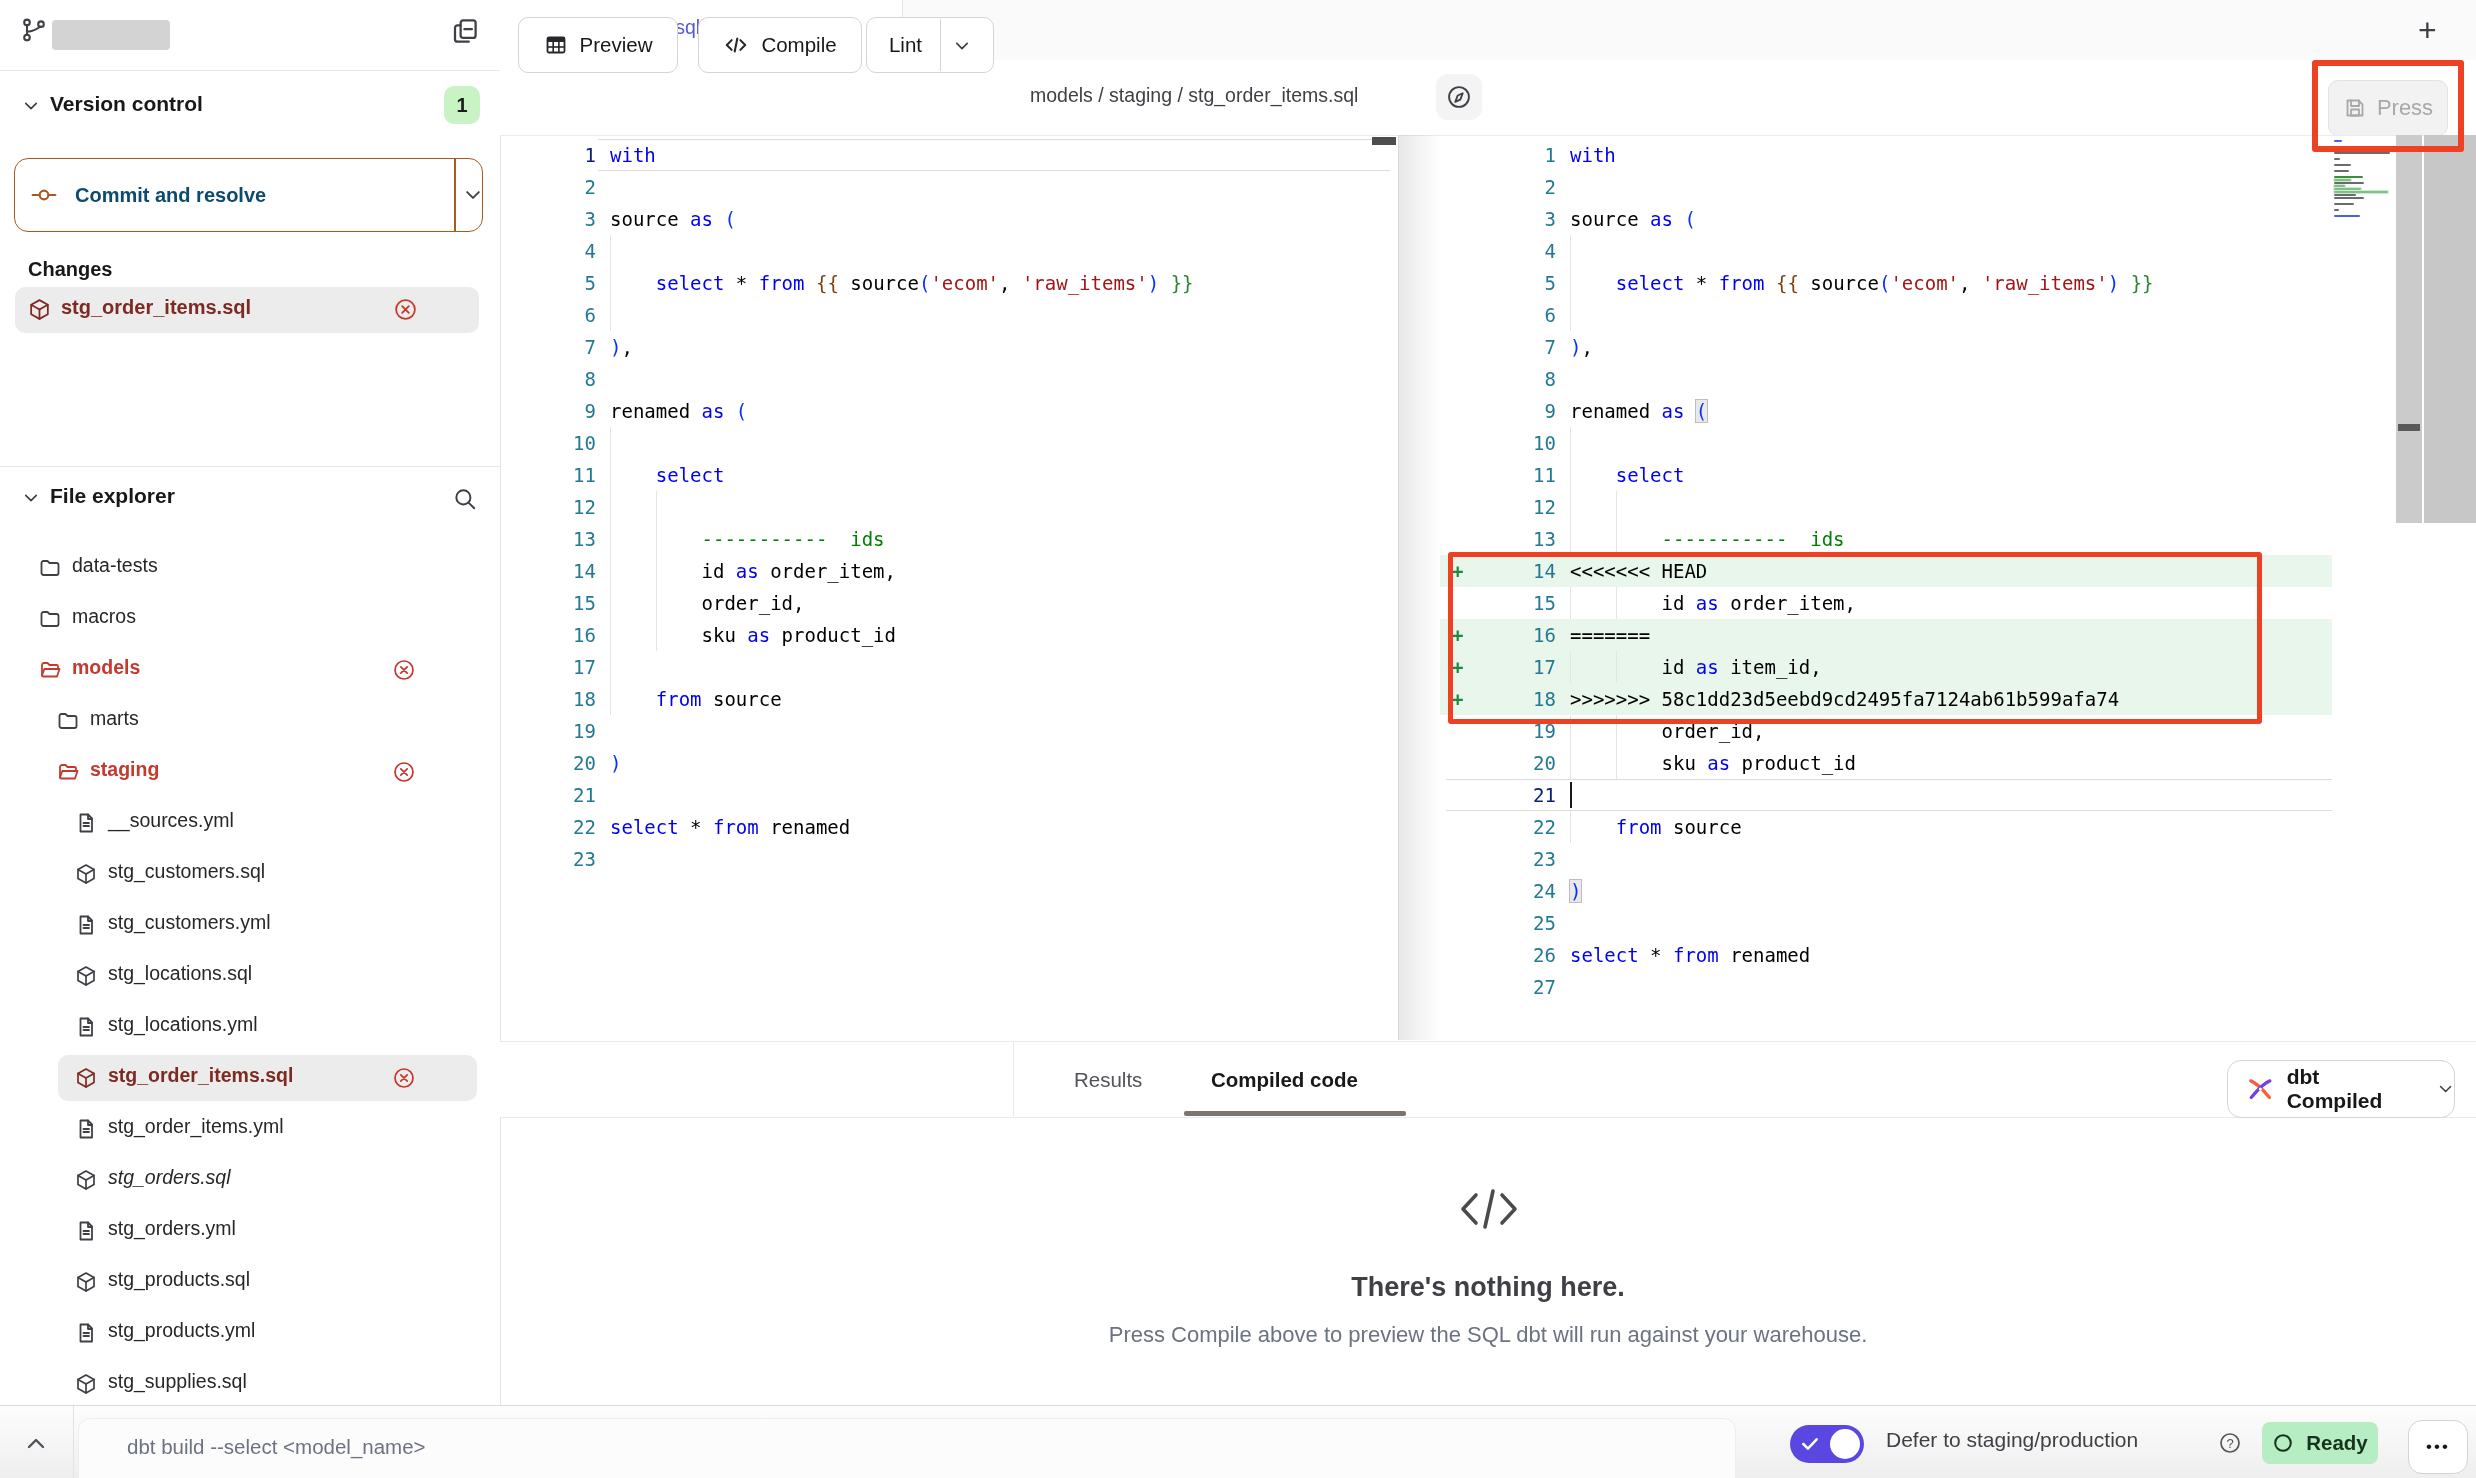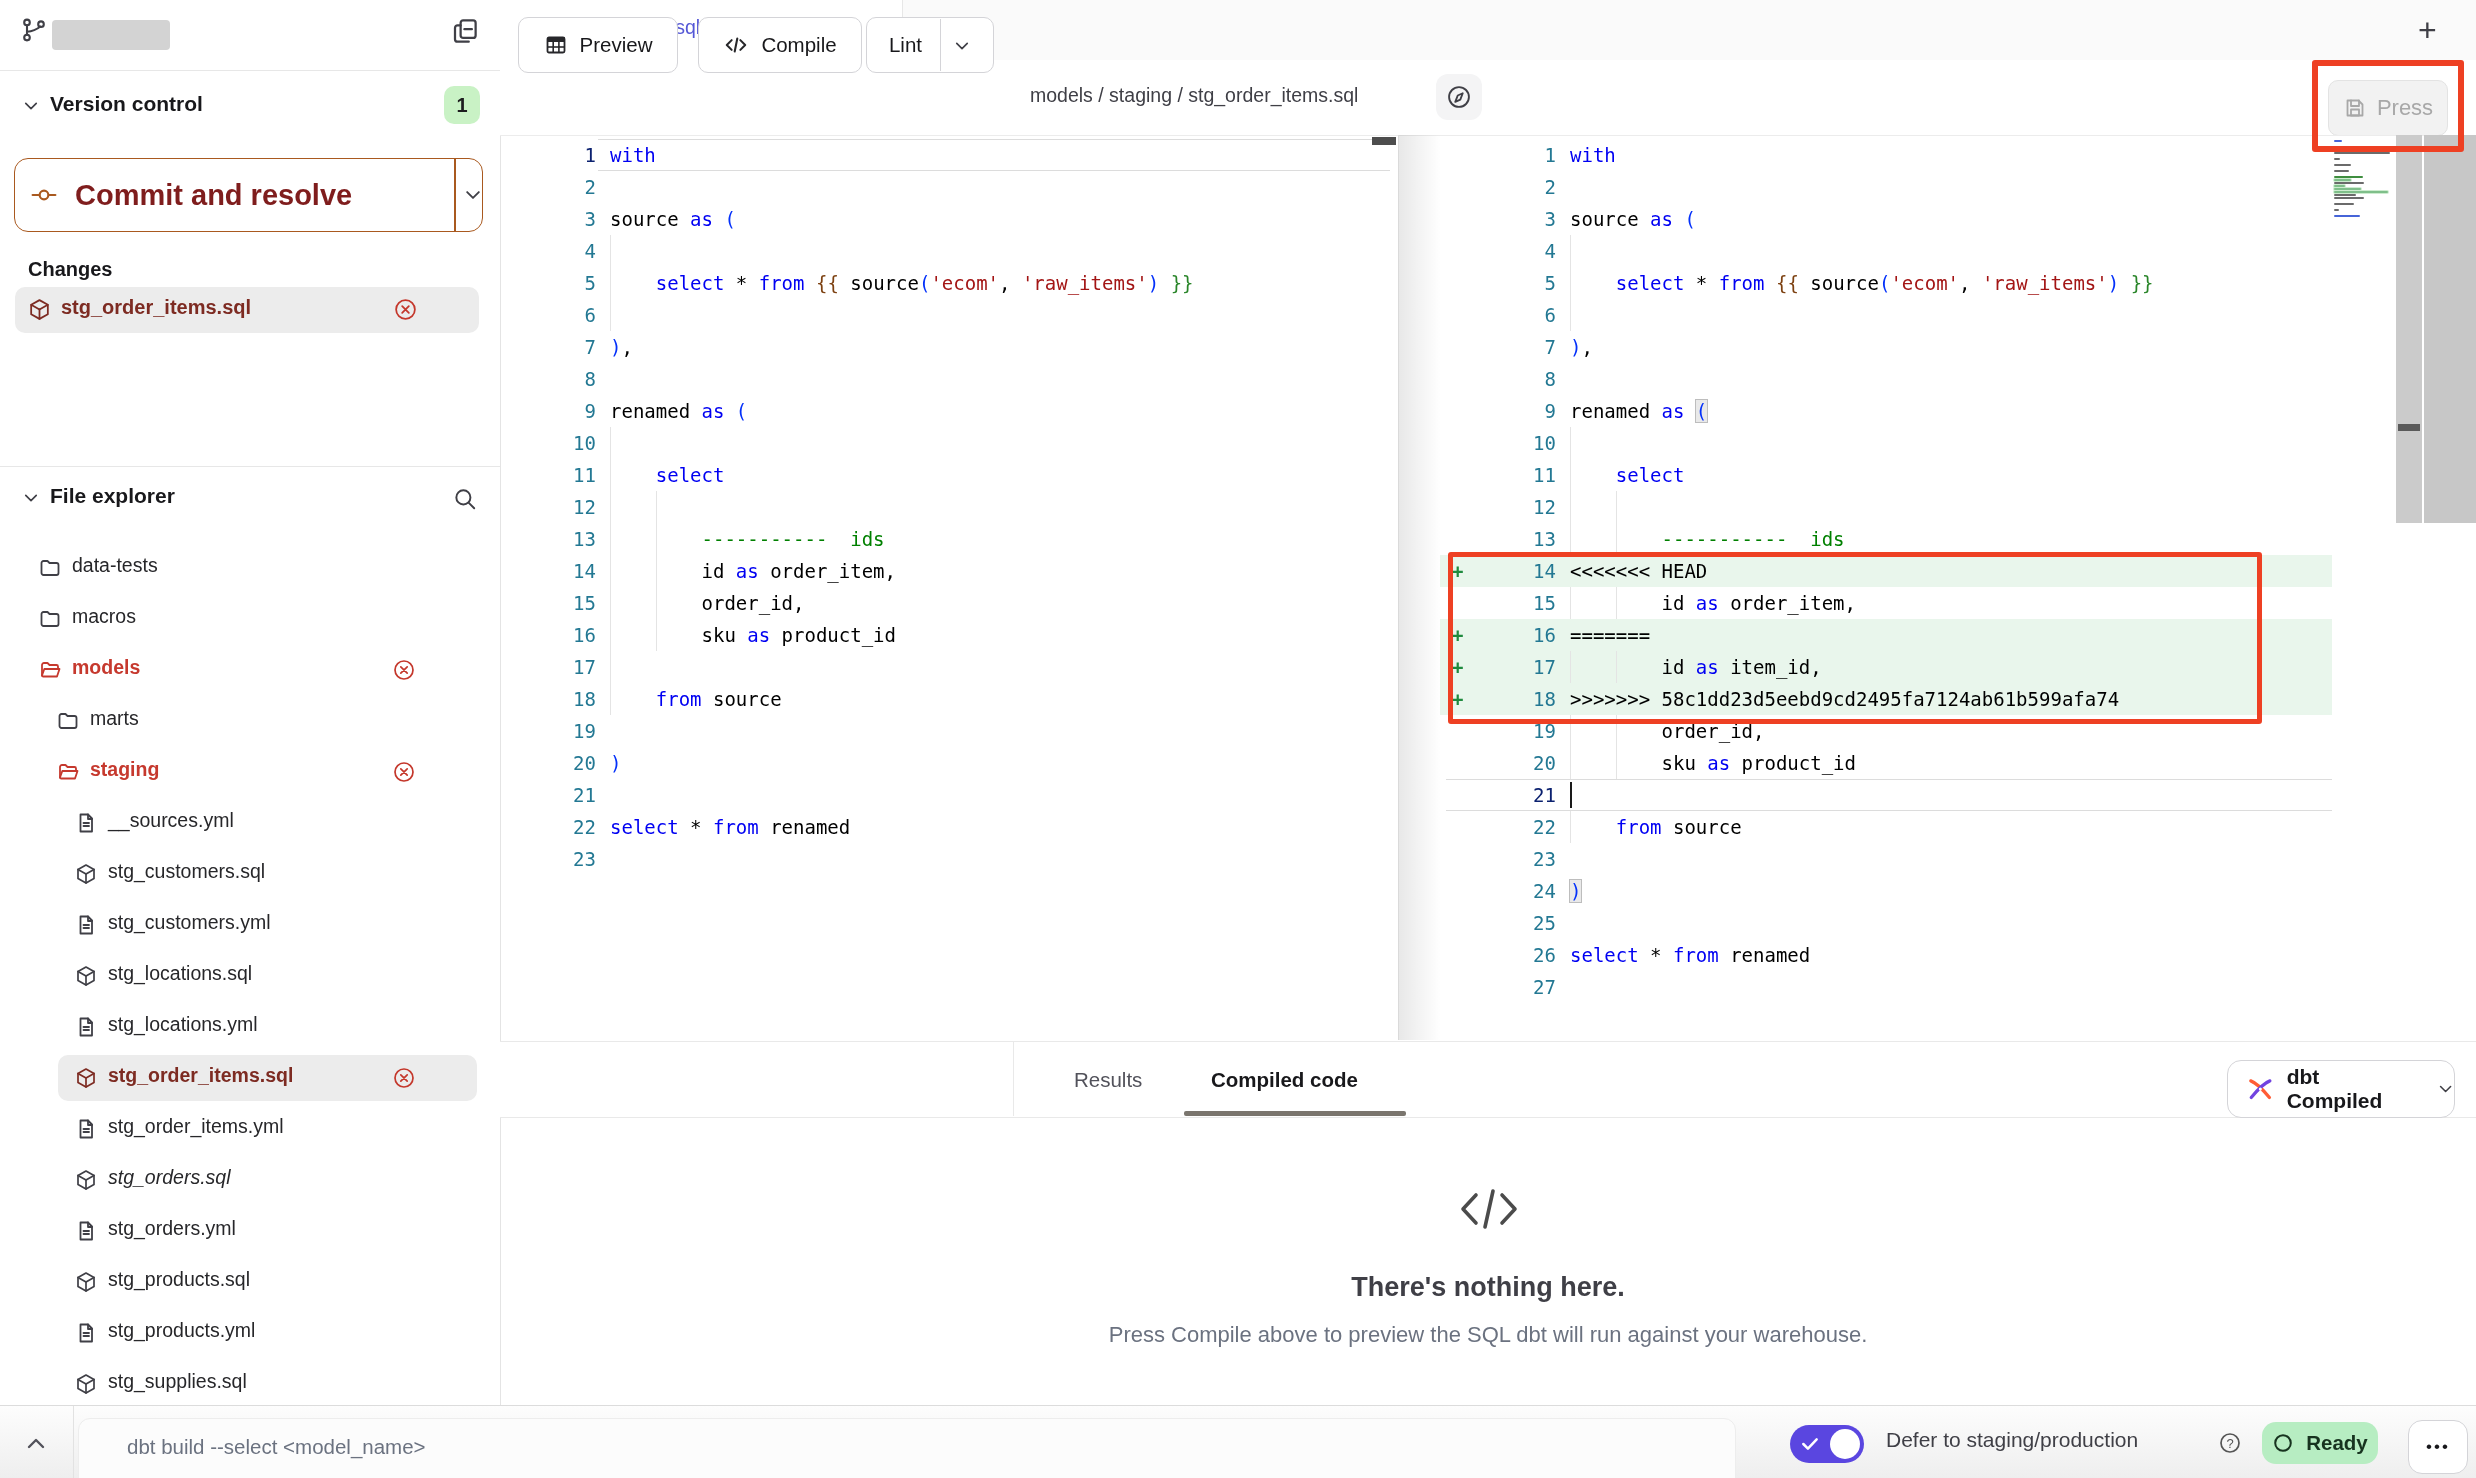--- a/index.html
+++ b/index.html
@@ -8,21 +8,21 @@
   .abs{position:absolute;}
   .hline{position:absolute;height:1px;background:#e7e7e7;}
 
   
   #sidebar{position:absolute;left:0;top:0;width:500px;height:1405px;background:#fff;border-right:1px solid #e4e4e4;}
   .sechead{position:absolute;font-size:21px;font-weight:600;color:#18181b;}
   #vc-badge{position:absolute;left:444px;top:86px;width:36px;height:38px;border-radius:10px;background:#c9f2c5;
             display:flex;align-items:center;justify-content:center;font-size:20px;font-weight:600;color:#1d1d1f;}
   #commit-btn{position:absolute;left:14px;top:158px;width:467px;height:72px;border:1.5px solid #a9591f;border-radius:14px;
               background:#fff;display:flex;align-items:center;cursor:pointer;}
-  #commit-btn .lbl{font-size:29px;font-weight:600;color:#7f1d1d;margin-left:18px;}
+  #commit-btn .lbl{font-size:20px;font-weight:600;color:#0c4a6e;margin-left:18px;}
   #commit-split{position:absolute;left:439px;top:0;bottom:0;width:1.5px;background:#a9591f;}
   .redact{position:absolute;left:52px;top:20px;width:118px;height:30px;background:#d3d3d3;border-radius:4px;}
 
   .frow{position:absolute;left:0;width:500px;height:46px;}
   .frow .rowbg{position:absolute;top:0;bottom:0;background:#ececec;border-radius:10px;}
   .frow .ficon{position:absolute;top:11px;width:24px;height:24px;}
   .frow .flbl{position:absolute;top:9px;font-size:19.5px;}
   .frow .xc{position:absolute;left:392px;top:11px;width:24px;height:24px;}
 
   #changes-row{position:absolute;left:15px;top:287px;width:464px;height:46px;background:#ececec;border-radius:10px;}
@@ -86,21 +86,21 @@
   
   #statusbar{position:absolute;left:0;top:1405px;width:2476px;height:73px;border-top:1px solid #dcdcdc;
              background:linear-gradient(#fdfdfd,#eeeeee);}
   #sb-vdiv{position:absolute;left:73px;top:0;width:1px;height:73px;background:#e2e2e2;}
   #cmd-input{position:absolute;left:78px;top:12px;width:1656px;height:61px;background:#fcfcfc;border:1px solid #ededed;
              border-radius:12px 12px 0 0;}
   #cmd-input .ph{position:absolute;left:48px;top:16px;font-size:20.5px;color:#6b7280;}
   #defer-toggle{position:absolute;left:1790px;top:19px;width:74px;height:38px;border-radius:19px;background:#5a46e0;cursor:pointer;}
   #defer-toggle .knob{position:absolute;right:4px;top:4px;width:30px;height:30px;border-radius:50%;background:#fff;}
   #defer-lbl{position:absolute;left:1886px;top:22px;font-size:21px;color:#3f3f46;}
-  #ready-badge{position:absolute;left:2262px;top:16px;width:116px;height:42px;border-radius:14px;background:#b7edc2;
+  #ready-badge{position:absolute;left:2262px;top:16px;width:116px;height:42px;border-radius:8px;background:#b7edc2;
                display:flex;align-items:center;justify-content:center;gap:12px;}
   #ready-badge .rlbl{font-size:20.5px;font-weight:600;color:#17331f;}
   #more-btn{position:absolute;left:2408px;top:14px;width:58px;height:52px;border:1px solid #d4d4d8;border-radius:14px;background:#fff;
             display:flex;align-items:center;justify-content:center;font-size:17px;letter-spacing:2px;color:#18181b;cursor:pointer;}
 </style>
 </head>
 <body>
 
 <div id="root">
 

